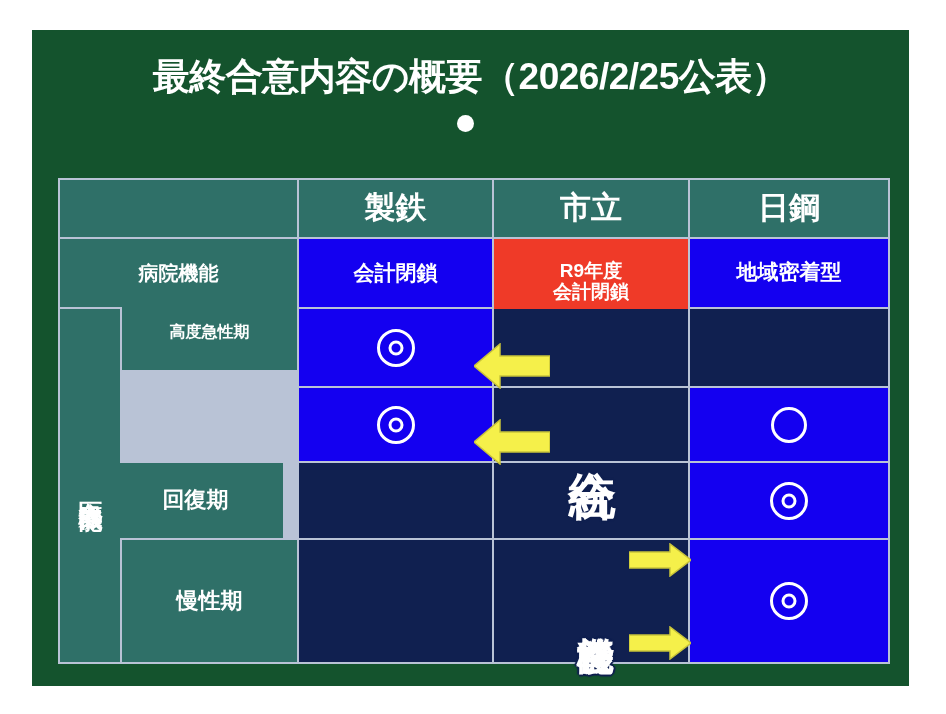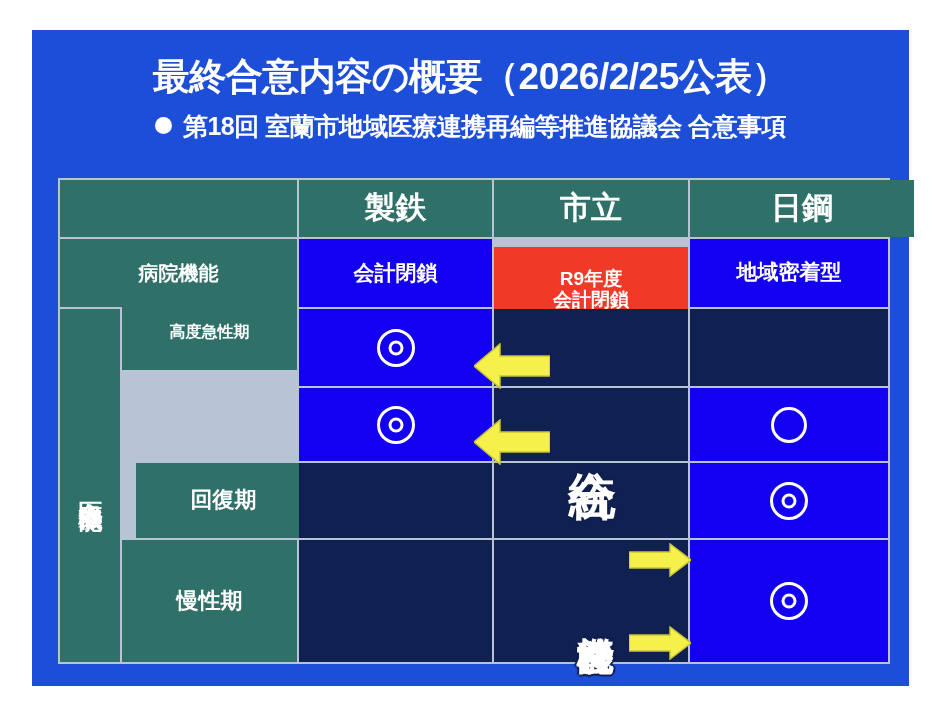--- a/index.html
+++ b/index.html
@@ -14,21 +14,21 @@
     overflow: hidden;
   }
 
   
   #slide {
     position: absolute;
     left: 32px;
     top: 30px;
     width: 877px;
     height: 656px;
-    background: #1d4ed8;
+    background: #14532d;
     box-sizing: border-box;
   }
 
   
   #title-block {
     position: absolute;
     left: 0;
     top: 0;
     width: 877px;
     height: 146px;
@@ -146,39 +146,39 @@
   }
 </style>
 </head>
 <body>
 
 <div id="slide">
 
   <div id="title-block">
     <div id="slide-title">最終合意内容の概要（2026/2/25公表）</div>
     <div id="subtitle-row">
-      <span id="subtitle-bullet"></span><span>第18回 室蘭市地域医療連携再編等推進協議会 合意事項</span>
+      <span id="subtitle-bullet"></span>
     </div>
   </div>
 
   <div id="grid">
 
     <div class="cell teal" style="left:0px;  top:0px;  width:237px; height:57px; font-size:30px;"></div>
 
     <div class="cell teal" style="left:239px; top:0px; width:193px; height:57px; font-size:31px;">製鉄</div>
 
     <div class="cell teal" style="left:434px; top:0px; width:194px; height:57px; font-size:31px;">市立</div>
 
-    <div class="cell teal" style="left:630px; top:0px; width:224px; height:57px; font-size:31px;">日鋼</div>
+    <div class="cell teal" style="left:630px; top:0px; width:198px; height:57px; font-size:31px;">日鋼</div>
 
     <div class="cell teal" style="left:0px; top:59px; width:237px; height:68px; font-size:20px;">病院機能</div>
 
     <div class="cell blue" style="left:239px; top:59px; width:193px; height:68px; font-size:21px;">会計閉鎖</div>
 
-    <div class="cell red" style="left:434px; top:67px; width:194px; height:84px; font-size:19px; white-space:pre-line;">R9年度
+    <div class="cell red" style="left:434px; top:59px; width:194px; height:84px; font-size:19px; white-space:pre-line;">R9年度
 会計閉鎖</div>
 
     <div class="cell blue" style="left:630px; top:59px; width:198px; height:68px; font-size:21px;font-family:Liberation Serif, serif;">地域密着型</div>
 
     <div class="cell teal" style="left:0px; top:129px; width:60px; height:353px; font-size:24px;">
       <span class="vtext">医療機能</span>
     </div>
 
     <div class="cell teal" style="left:62px; top:113px; width:175px; height:77px; font-size:16px;">高度急性期</div>
     <div class="cell blue" style="left:239px; top:129px; width:193px; height:77px;">
@@ -188,21 +188,21 @@
     <div class="cell navy" style="left:630px; top:129px; width:198px; height:77px;"></div>
 
     <div class="cell blue" style="left:239px; top:208px; width:193px; height:73px;">
       <span class="mark-double"></span>
     </div>
     <div class="cell navy" style="left:434px; top:208px; width:194px; height:73px;"></div>
     <div class="cell blue" style="left:630px; top:208px; width:198px; height:73px;">
       <span class="mark-single"></span>
     </div>
 
-    <div class="cell teal" style="left:76px; top:283px; width:175px; height:75px; font-size:22px;">回復期</div>
+    <div class="cell teal" style="left:48px; top:283px; width:175px; height:75px; font-size:22px;">回復期</div>
     <div class="cell navy" style="left:239px; top:283px; width:193px; height:75px;"></div>
     <div class="cell navy" style="left:434px; top:283px; width:194px; height:75px;"></div>
     <div class="cell blue" style="left:630px; top:283px; width:198px; height:75px;">
       <span class="mark-double"></span>
     </div>
 
     <div class="cell teal" style="left:62px; top:360px; width:175px; height:122px; font-size:22px;">慢性期</div>
     <div class="cell navy" style="left:239px; top:360px; width:193px; height:122px;"></div>
     <div class="cell navy" style="left:434px; top:360px; width:194px; height:122px;"></div>
     <div class="cell blue" style="left:630px; top:360px; width:198px; height:122px;">

